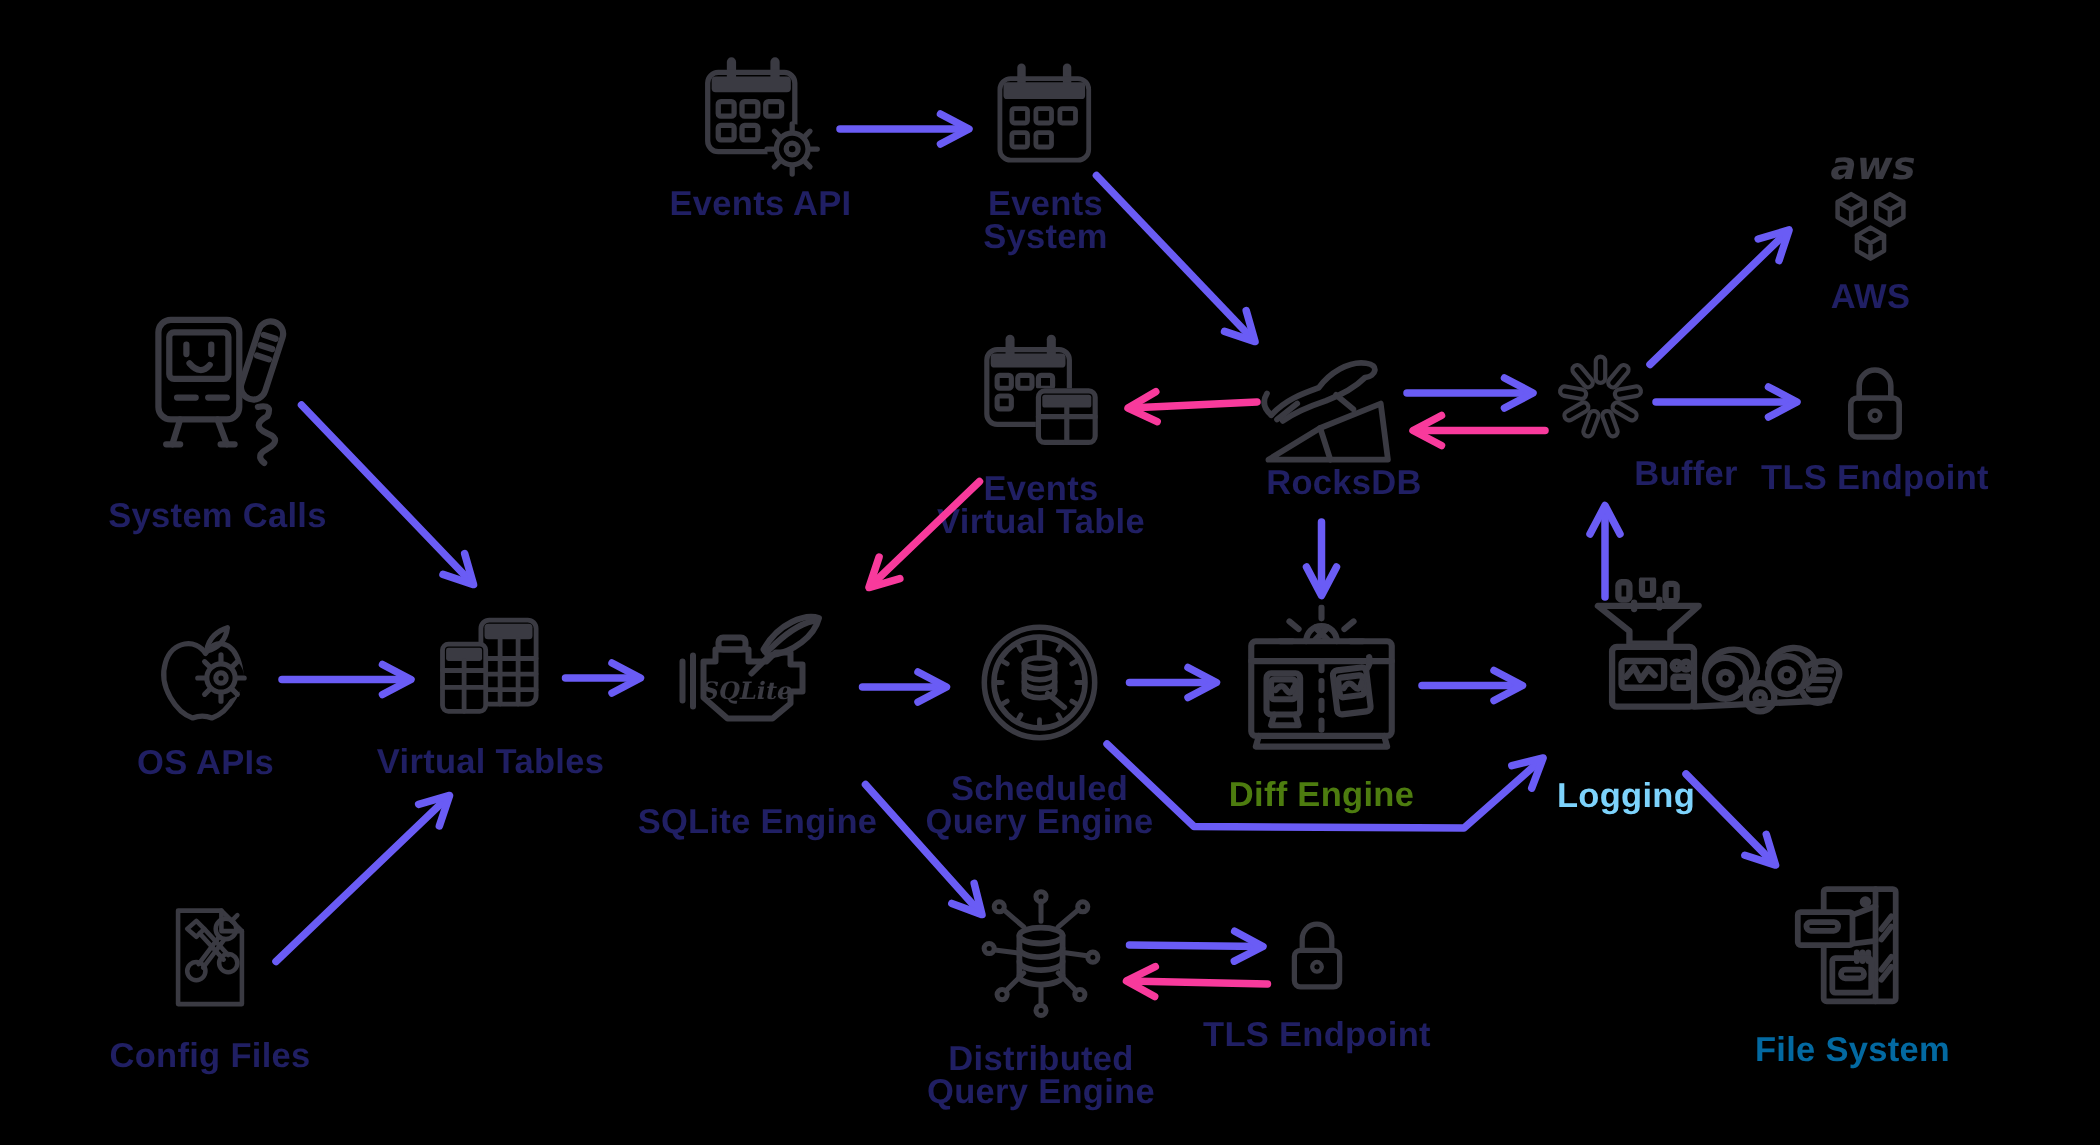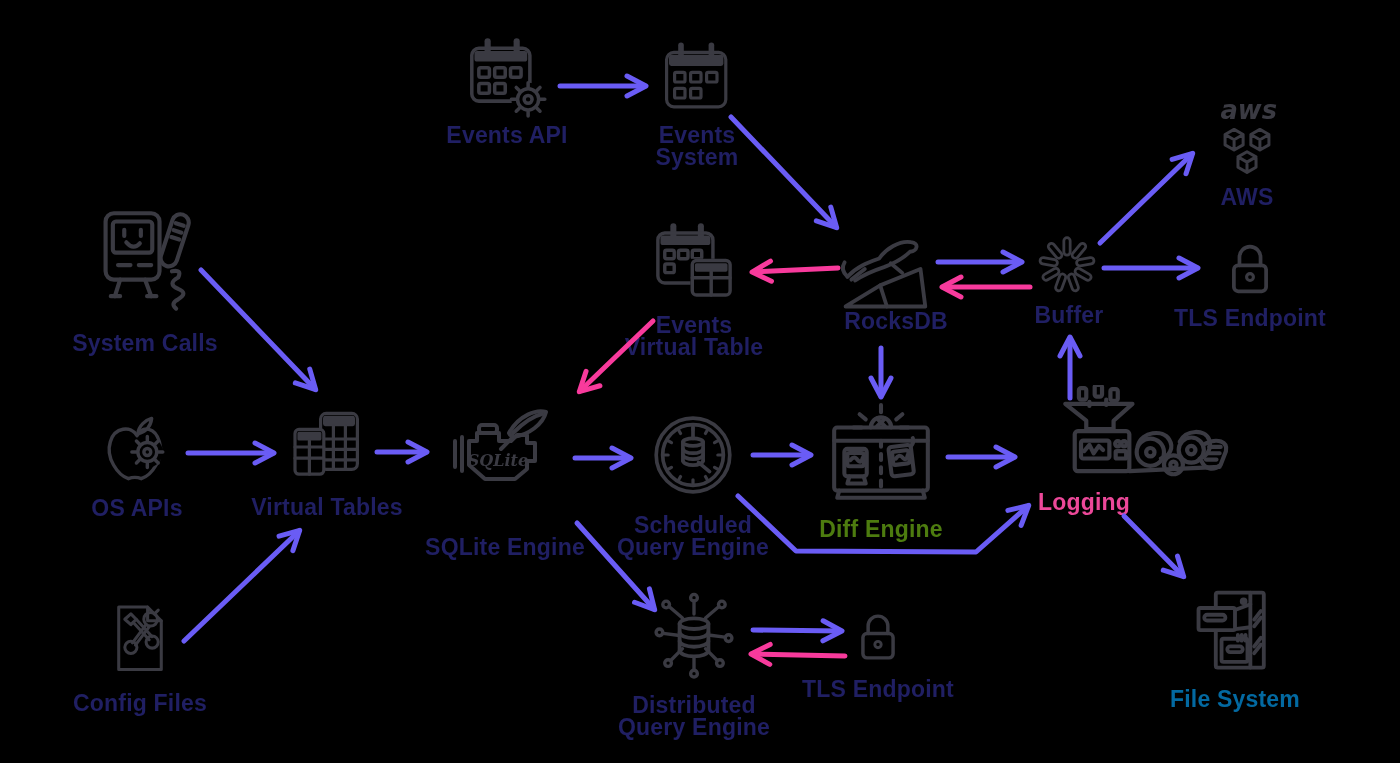--- a/index.html
+++ b/index.html
@@ -144,21 +144,21 @@
               <rect x="45.5" y="11" width="9" height="25" rx="4.5" transform="rotate(40 50 50)"></rect>
               <rect x="45.5" y="11" width="9" height="25" rx="4.5" transform="rotate(80 50 50)"></rect>
               <rect x="45.5" y="11" width="9" height="25" rx="4.5" transform="rotate(120 50 50)"></rect>
               <rect x="45.5" y="11" width="9" height="25" rx="4.5" transform="rotate(160 50 50)"></rect>
               <rect x="45.5" y="11" width="9" height="25" rx="4.5" transform="rotate(200 50 50)"></rect>
               <rect x="45.5" y="11" width="9" height="25" rx="4.5" transform="rotate(240 50 50)"></rect>
               <rect x="45.5" y="11" width="9" height="25" rx="4.5" transform="rotate(280 50 50)"></rect>
               <rect x="45.5" y="11" width="9" height="25" rx="4.5" transform="rotate(320 50 50)"></rect>
             </g>
           </svg></span></div>
-      <div class="node-label" style="left: 1069px; top: 304px; color: rgb(32, 31, 99);">
+      <div class="node-label" style="left: 1124px; top: 304px; color: rgb(32, 31, 99);">
         <span>Buffer</span>
       </div>
       <div class="node" style="left: 1204px; top: 86px; width: 86px; height: 104px;"><span><svg class="icon" width="86" height="104" viewBox="0 0 100 100">
     <g fill="none" stroke="#3a3a42" stroke-width="4" stroke-linecap="round" stroke-linejoin="round">
    <text x="52" y="28" font-size="30" font-style="italic" font-weight="bold" text-anchor="middle" fill="#3a3a42" stroke="none" font-family="'DejaVu Sans', sans-serif">aws</text>
    <g stroke-width="3.5">
    <path d="M35 40 L45.5 46 L45.5 58 L35 64 L24.5 58 L24.5 46 Z M24.5 46 L35 52 L45.5 46 M35 52 V64"></path>
    <path d="M65 40 L75.5 46 L75.5 58 L65 64 L54.5 58 L54.5 46 Z M54.5 46 L65 52 L75.5 46 M65 52 V64"></path>
    <path d="M50 66 L60.5 72 L60.5 84 L50 90 L39.5 84 L39.5 72 Z M39.5 72 L50 78 L60.5 72 M50 78 V90"></path>
               </g>
@@ -281,21 +281,21 @@
    <circle cx="116" cy="76" r="9"></circle>
               <circle cx="116" cy="76" r="3"></circle>
    <circle cx="133" cy="62" r="12"></circle>
               <circle cx="133" cy="62" r="4"></circle>
    <path d="M122 54 C128 42 146 42 150 52 C153 60 148 68 141 70"></path>
    <path d="M146 56 C158 50 168 54 166 63 L161 76 C154 82 146 80 143 73"></path>
    <path d="M150 59 h11 M149 65 h11 M147 71 h10"></path>
    <path d="M74 82 L160 78"></path>
             </g>
           </svg></span></div>
-      <div class="node-label" style="left: 1084px; top: 491px; color: #ec4899;">
+      <div class="node-label" style="left: 1084px; top: 519px; color: #7dd3fc;">
         <span>Logging</span>
       </div>
       <div class="node" style="left: 102px; top: 596px; width: 76px; height: 86px;"><span><svg class="icon" width="76" height="86" viewBox="0 0 100 100">
     <g fill="none" stroke="#3a3a42" stroke-width="4" stroke-linecap="round" stroke-linejoin="round">
    <path d="M22 8 H60 L78 26 V90 H22 Z"></path>
               <path d="M60 8 V26 H78"></path>
    <path d="M30 24 L38 17 L45 24 L38 31 Z"></path>
               <path d="M41 28 L62 51 M45 24 L66 47"></path>
    <circle cx="66" cy="54" r="8"></circle>
    <circle cx="64" cy="24" r="9"></circle>

